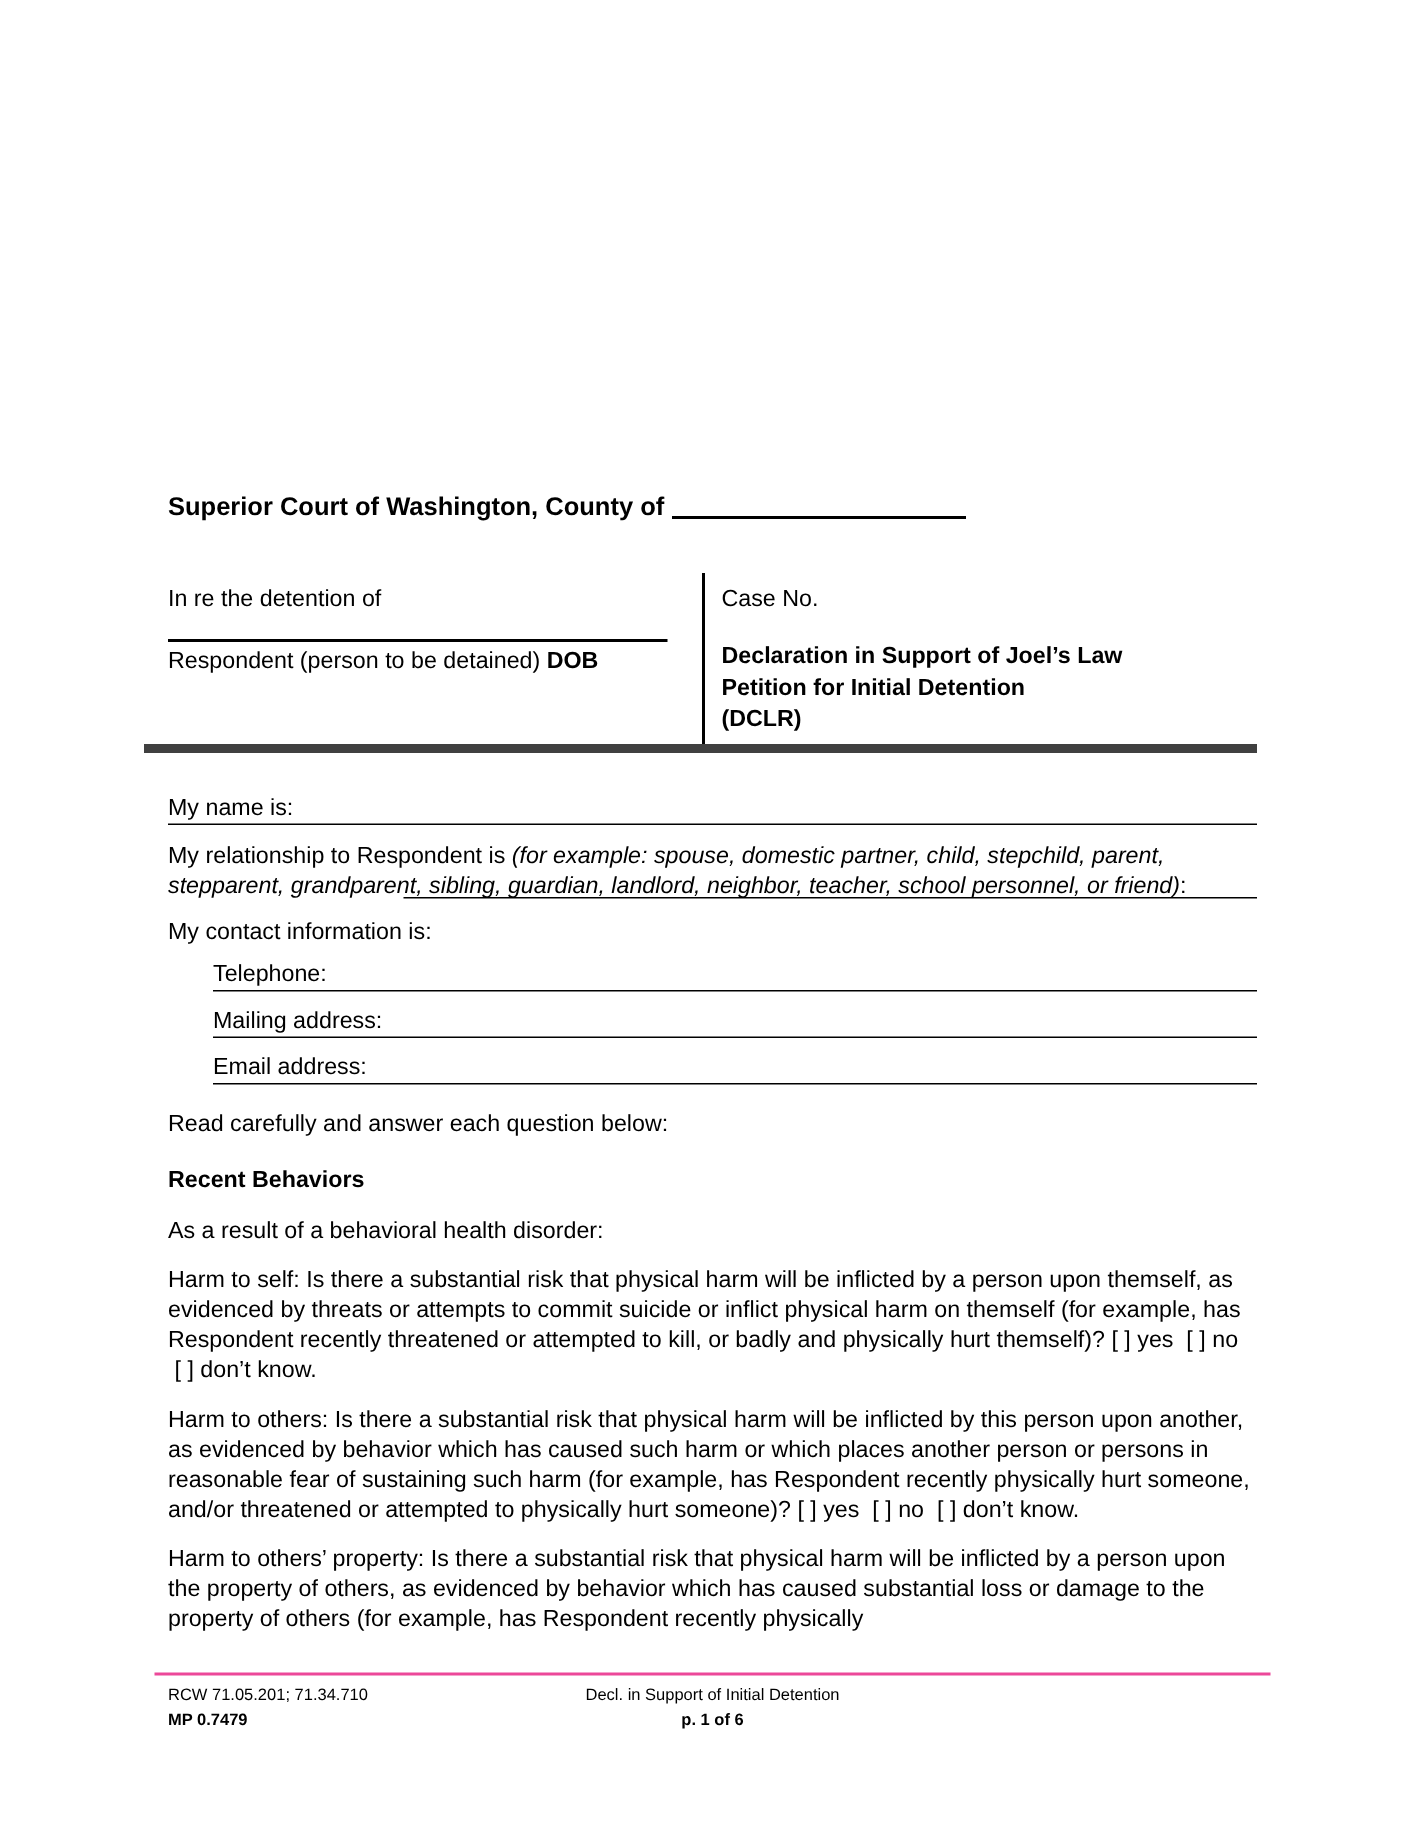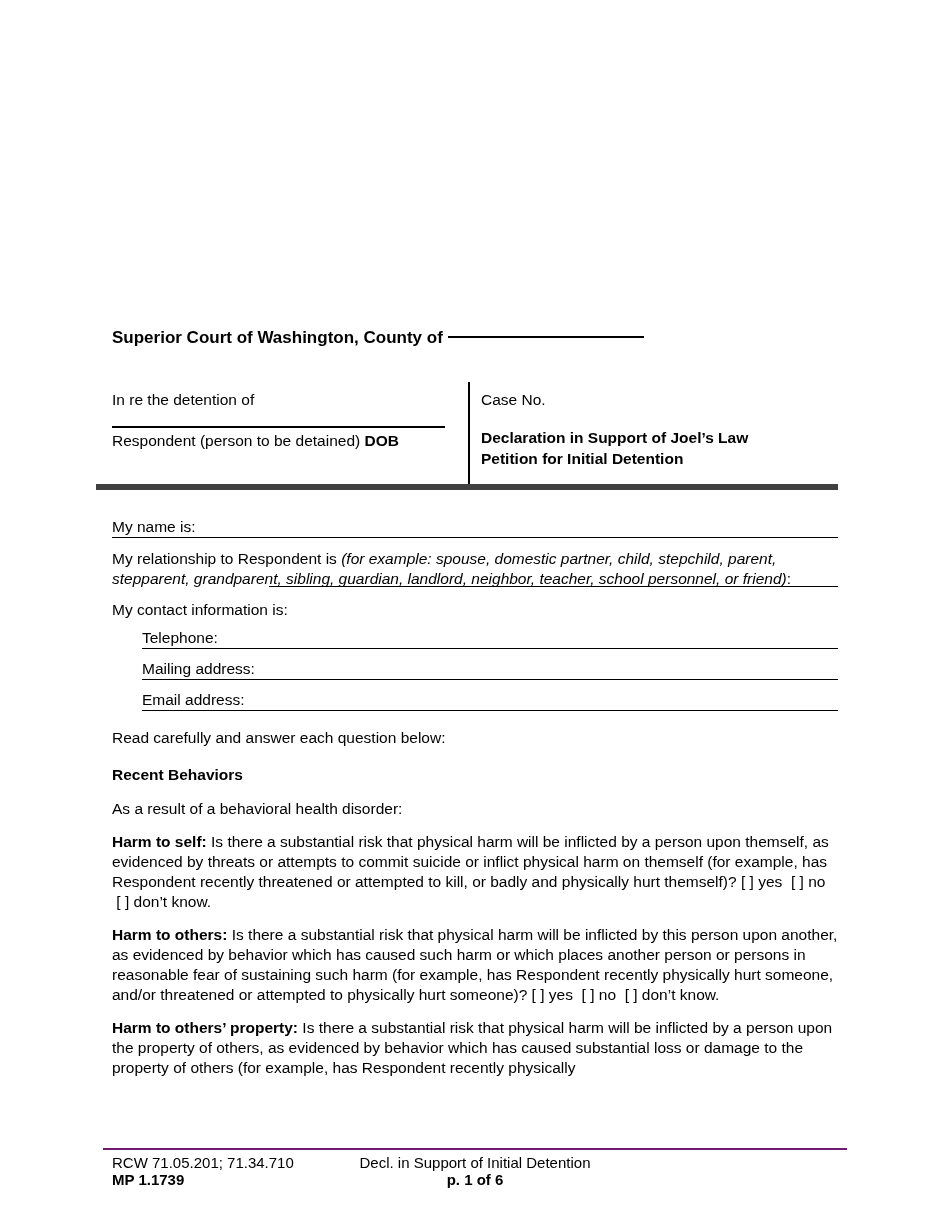--- a/index.html
+++ b/index.html
@@ -9,21 +9,21 @@
     background: #ffffff;
     color: #000000;
     font-family: "Liberation Sans", sans-serif;
     font-size: 15.5px;
     line-height: 20px;
   }
   .page { position: relative; width: 950px; height: 1230px; overflow: hidden; background: #fff; }
   .content { position: absolute; left: 112px; top: 0; width: 726px; }
 
   
-  .title-row { display: flex; align-items: center; margin-top: 327px; }
+  .title-row { display: flex; align-items: flex-end; margin-top: 327px; }
   .title-text { font-weight: bold; font-size: 17px; line-height: 22px; white-space: nowrap; }
   .title-fill { width: 196px; border-bottom: 2px solid #000; margin-bottom: 3px; margin-left: 5px; }
 
   
   .case-table { display: flex; margin-top: 33px; margin-left: -16px; width: 742px;
                 border-bottom: 6px solid #404040; min-height: 108px; }
   .case-left  { width: 372px; padding: 8px 14px 6px 16px; }
   .case-right { flex: 1; border-left: 2px solid #000; padding: 8px 0 6px 11px; }
   .resp-line  { width: 333px; border-bottom: 2px solid #000; margin-top: 16px; height: 1px; }
   .resp-label { margin-top: 3px; }
@@ -38,27 +38,27 @@
   .name-row { margin-top: 27px; }
   .rel-para { position: relative; margin-top: 9px; }
   .rel-fill { position: absolute; left: 157px; right: 0; bottom: 2px; border-bottom: 1.5px solid #000; }
   .contact-label { margin-top: 11px; }
   .contact-row { margin-top: 8px; }
   .instruction { margin-top: 15px; }
 
   .section-heading { font-weight: bold; margin-top: 17px; }
   .intro { margin-top: 14px; }
   .harm { margin-top: 13px; }
-  .harm b { font-weight: bold; margin-top: 20px; }
+  .harm b { font-weight: normal; margin-top: 20px; }
 
   p, .p { margin: 0; }
 
   
-  .footer { position: absolute; left: 103px; top: 1148px; width: 744px;
-            border-top: 2px solid #701a75; font-size: 15px; line-height: 16.5px; }
+  .footer { position: absolute; left: 103px; top: 1115px; width: 744px;
+            border-top: 2px solid #ec4899; font-size: 11px; line-height: 16.5px; }
   .f-left { margin-left: 9px; margin-top: 5px; }
   .f-center { position: absolute; left: 0; right: 0; top: 5px; text-align: center; }
   .f-bold { font-weight: bold; }
   .f-italic { font-style: italic; }
 </style>
 </head>
 <body>
 
 <div class="page">
   <div class="content">
@@ -72,20 +72,21 @@
       <div class="case-left">
         <p>In re the detention of</p>
         <div class="resp-line"></div>
         <p class="resp-label"><span>Respondent (person to be detained) </span><b>DOB</b></p>
       </div>
       <div class="case-right">
         <p>Case No.</p>
         <div class="doc-title">
           <div>Declaration in Support of Joel’s Law</div>
           <div>Petition for Initial Detention</div>
+          <div>(DCLR)</div>
         </div>
       </div>
     </div>
 
     <div class="fill-row name-row">
       <span class="lbl">My name is:</span>
       <span class="fill"></span>
     </div>
 
     <p class="rel-para"><span>My relationship to Respondent is </span><i>(for example: spouse, domestic partner, child, stepchild, parent, stepparent, grandparent, sibling, guardian, landlord, neighbor, teacher, school personnel, or friend)</i><span>:</span><span class="rel-fill"></span></p>
@@ -114,20 +115,20 @@
 
     <p class="harm"><b>Harm to others:</b><span> Is there a substantial risk that physical harm will be inflicted by this person upon another, as evidenced by behavior which has caused such harm or which places another person or persons in reasonable fear of sustaining such harm (for example, has Respondent recently physically hurt someone, and/or threatened or attempted to physically hurt someone)? [ ] yes &nbsp;[ ] no &nbsp;[ ] don’t know.</span></p>
 
     <p class="harm"><b>Harm to others’ property:</b><span> Is there a substantial risk that physical harm will be inflicted by a person upon the property of others, as evidenced by behavior which has caused substantial loss or damage to the property of others (for example, has Respondent recently physically</span></p>
 
   </div>
 
   <div class="footer">
     <div class="f-left">
       <div>RCW 71.05.201; 71.34.710</div>
-      <div class="f-bold">MP 1.1739</div>
+      <div class="f-bold">MP 0.7479</div>
     </div>
     <div class="f-center">
       <div>Decl. in Support of Initial Detention</div>
       <div class="f-bold">p. 1 of 6</div>
     </div>
   </div>
 </div>
 
 </body></html>

